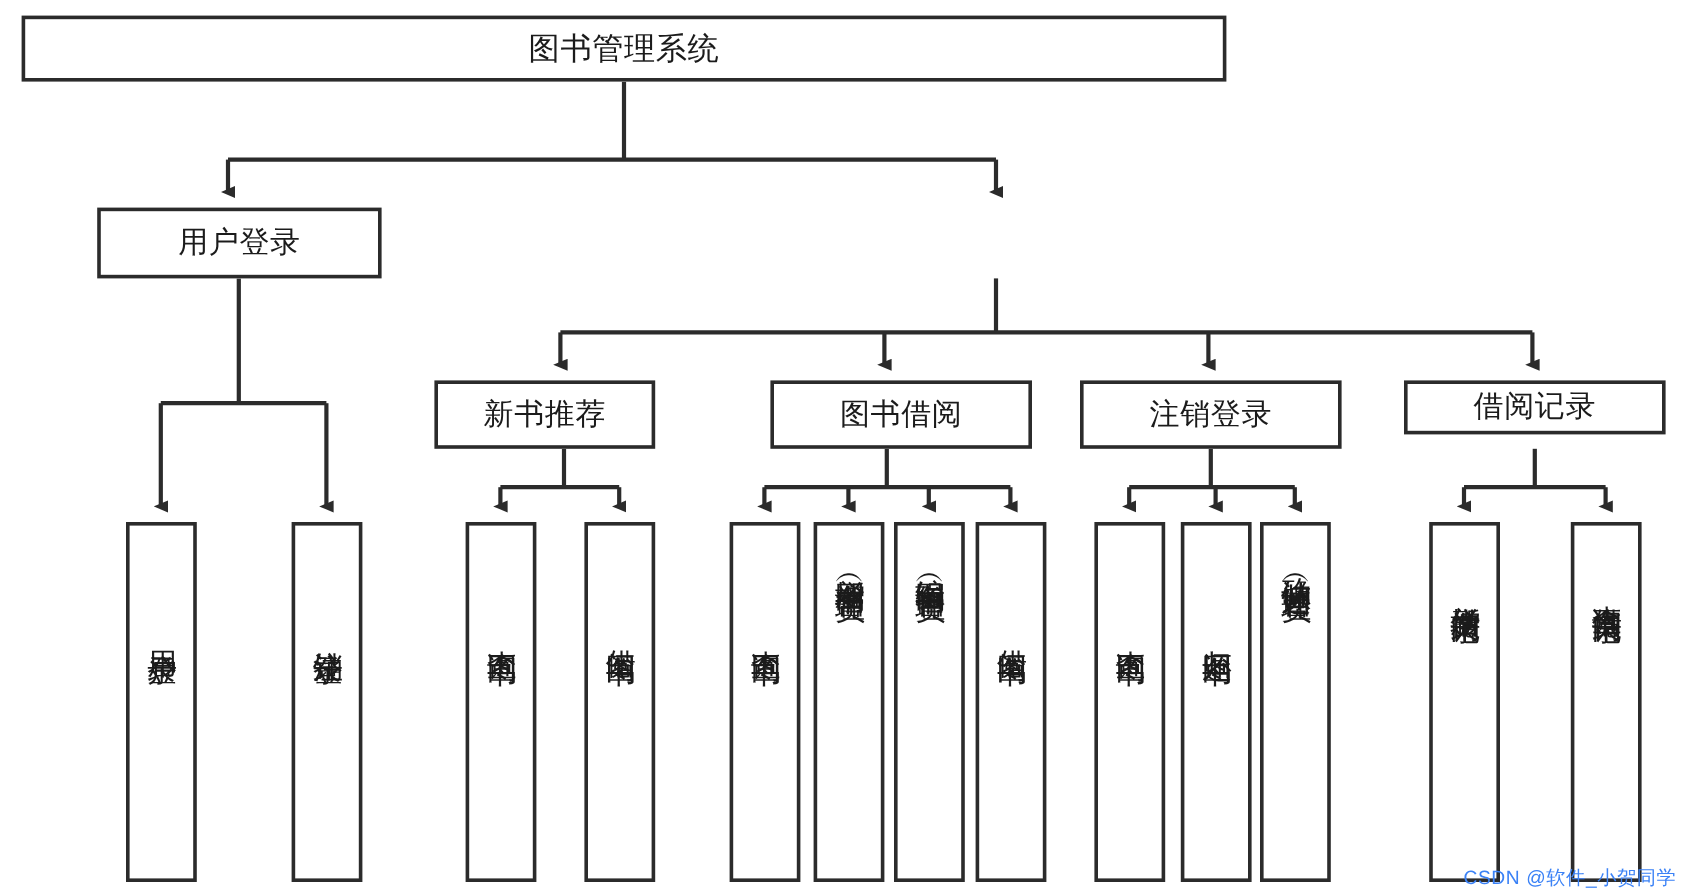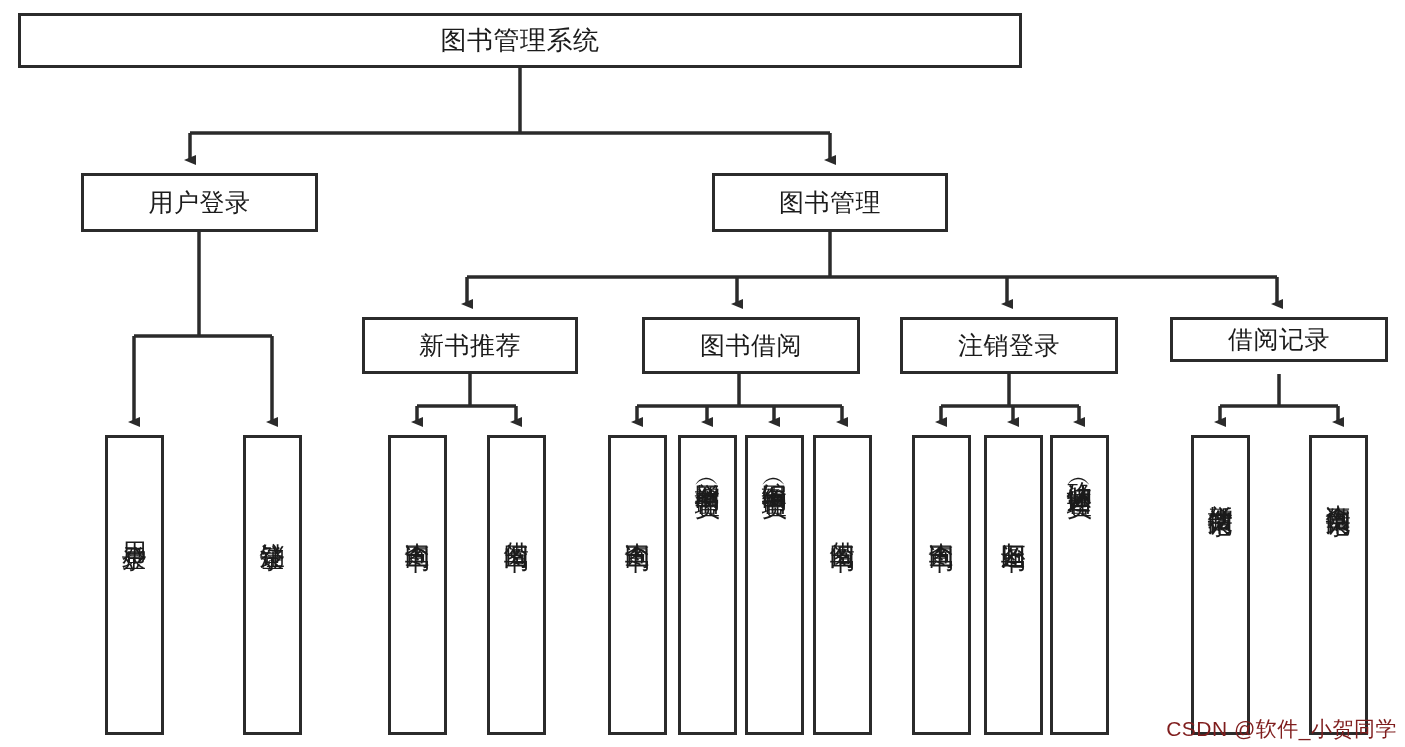--- a/index.html
+++ b/index.html
@@ -69,22 +69,22 @@
   .node.vert.midlong .label {
     margin-top: 18px;
   }
   .node.vert.midmed .label {
     margin-top: 40px;
   }
   .watermark {
     position: absolute;
     right: 8px;
     bottom: 4px;
-    font-size: 21px;
-    color: #7f1d1d;
+    font-size: 16px;
+    color: #3b82f6;
     letter-spacing: 0.5px;
     white-space: nowrap;
   }
 </style>
 </head>
 <body>
 
 <div id="diagram-root">
 
   <svg class="connectors" viewBox="0 0 1405 747" xmlns="http://www.w3.org/2000/svg">
@@ -137,25 +137,22 @@
     </g>
   </svg>
 
   <div class="node horiz root" style="left:18px; top:13px; width:1004px; height:55px;">
     <span class="label">图书管理系统</span>
   </div>
 
   <div class="node horiz" style="left:81px; top:173px; width:237px; height:59px;">
     <span class="label">用户登录</span>
   </div>
-  <div class="node horiz" style="left:712px; top:173px; width:236px; height:59px;">
-    <span class="label">图书管理</span>
-  </div>
-
-  <div class="node horiz" style="left:362px; top:317px; width:216px; height:57px;">
+
+  <div class="node horiz" style="left:362px; top:317px; width:184px; height:57px;">
     <span class="label">新书推荐</span>
   </div>
   <div class="node horiz" style="left:630px; top:317px; width:218px; height:57px;margin-left:12px;">
     <span class="label">图书借阅</span>
   </div>
   <div class="node horiz" style="left:900px; top:317px; width:218px; height:57px;">
     <span class="label">注销登录</span>
   </div>
   <div class="node horiz" style="left:1170px; top:317px; width:218px; height:45px;">
     <span class="label">借阅记录</span>

